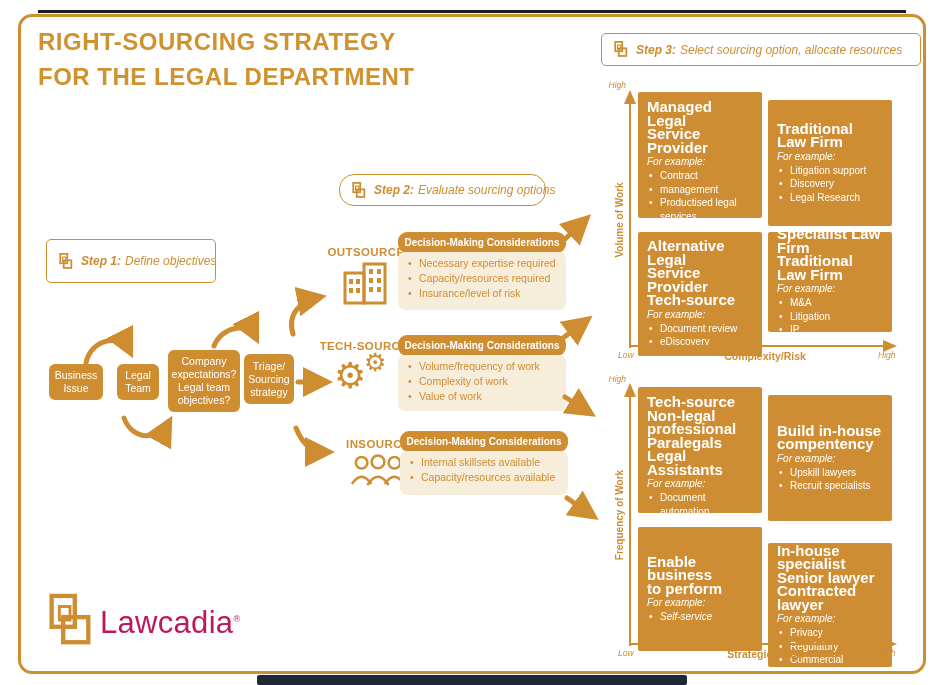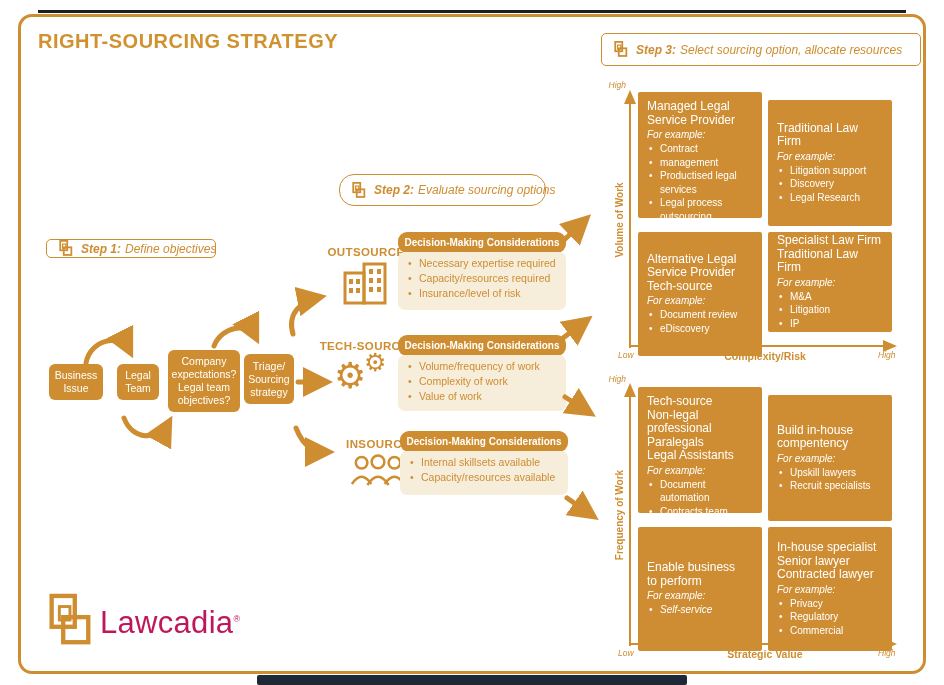--- a/index.html
+++ b/index.html
@@ -4,21 +4,21 @@
 <style>
   html,body{margin:0;padding:0;background:#fff;}
   #canvas{position:relative;width:944px;height:685px;background:#fff;overflow:hidden;
           font-family:"Liberation Sans",sans-serif;}
   .abs{position:absolute;}
   
   #frame{left:18px;top:14px;width:902px;height:654px;border:3px solid #CE8D30;border-radius:14px;}
   #top-line{left:38px;top:10px;width:868px;height:3px;background:#1c1c1c;}
   #bottom-bar{left:257px;top:675px;width:430px;height:10px;background:#1e2836;border-radius:2px;}
   
-  .title{left:38px;top:24px;font-size:20px;font-weight:bold;color:#D0922F;letter-spacing:.5px;line-height:35px;}
+  .title{left:38px;top:24px;font-size:24px;font-weight:bold;color:#D0922F;letter-spacing:.5px;line-height:35px;}
   
   .step{background:#fff;border:1.5px solid #CE8D30;border-radius:5px;display:flex;align-items:center;
         padding:0 10px;color:#CE8D30;font-size:12px;font-style:italic;box-sizing:border-box;}
   .step svg{margin-right:7px;flex:0 0 auto;}
   .step-b{font-weight:bold;margin-right:4px;white-space:nowrap;}
   .step-t{white-space:nowrap;}
   
   .fbox{background:#CE8D30;color:#fff;border-radius:6px;display:flex;align-items:center;justify-content:center;
         text-align:center;font-size:10.5px;line-height:13px;padding:3px;box-sizing:border-box;}
   
@@ -31,21 +31,21 @@
   .dm-head{background:#CE8D30;color:#fff;border-radius:9px;font-size:10px;font-weight:bold;
            display:flex;align-items:center;justify-content:center;height:21px;}
   .dm-body{background:#F7EDDB;border-radius:7px;padding:4px 8px 6px 8px;box-sizing:border-box;}
   .dm-body ul{margin:0;padding:0;list-style:none;}
   .dm-body li{position:relative;padding-left:13px;color:#CE8D30;font-size:10.5px;line-height:15px;}
   .dm-body li::before{content:"\2022";position:absolute;left:2px;}
   
   .quad{width:124px;background:#CE8D33;border-radius:2px;color:#fff;box-sizing:border-box;
         padding:8px 9px;display:flex;flex-direction:column;}
   .quad.center{justify-content:center;margin-top:8px;}
-  .q-head{font-weight:normal;font-size:12px;line-height:13.5px;white-space:pre-line;}
+  .q-head{font-weight:bold;font-size:15px;line-height:13.5px;white-space:pre-line;}
   .q-ex{font-style:italic;font-size:10px;margin-top:2px;}
   .q-list{margin:2px 0 0 0;padding:0;list-style:none;}
   .q-list li{position:relative;padding-left:13px;font-size:10px;line-height:13.5px;}
   .q-list li::before{content:"\2022";position:absolute;left:2px;}
   .q-list li.it{font-style:italic;}
   .ax-hl{color:#CE8D30;font-style:italic;font-size:8.5px;}
   .ax-title{color:#CE8D30;font-weight:bold;font-size:10.5px;text-align:center;}
   .ax-y{color:#CE8D30;font-weight:bold;font-size:10px;text-align:center;width:110px;height:14px;
         transform:rotate(-90deg);}
   
@@ -56,23 +56,24 @@
 </style>
 </head>
 <body>
 
 <div id="canvas">
   <div id="top-line" class="abs"></div>
   <div id="frame" class="abs"></div>
 
   <div class="abs title">
     <div>RIGHT-SOURCING STRATEGY</div>
-  </div>
-
-  <div class="abs step" style="left:46px;top:239px;width:170px;height:19px;text-align:right;">
+    <div>FOR THE LEGAL DEPARTMENT</div>
+  </div>
+
+  <div class="abs step" style="left:46px;top:239px;width:170px;height:44px;text-align:right;">
     <svg viewBox="0 0 56 58" width="17" height="17">
       <rect class="ost" x="10" y="3" width="24" height="32" stroke-width="6"></rect>
       <rect class="ost" x="22" y="25" width="26" height="26" stroke-width="6"></rect>
       <rect class="ost" x="18" y="14" width="11" height="14" stroke-width="4"></rect>
     </svg>
     <span class="step-b">Step 1:</span>
     <span class="step-t">Define objectives</span>
   </div>
 
   <div class="abs step" style="left:339px;top:174px;width:207px;height:32px;border-radius:15px;">
@@ -239,21 +240,21 @@
 
   <div class="abs quad center" style="left:638px;top:519px;height:124px;">
     <div class="q-head">Enable business
 to perform</div>
     <div class="q-ex">For example:</div>
     <ul class="q-list">
       <li class="it">Self-service</li>
     </ul>
   </div>
 
-  <div class="abs quad center" style="left:768px;top:519px;height:124px;justify-content:center;">
+  <div class="abs quad center" style="left:768px;top:535px;height:124px;justify-content:center;">
     <div class="q-head">In-house specialist
 Senior lawyer
 Contracted lawyer</div>
     <div class="q-ex">For example:</div>
     <ul class="q-list">
       <li>Privacy</li>
       <li>Regulatory</li>
       <li>Commercial</li>
     </ul>
   </div>

